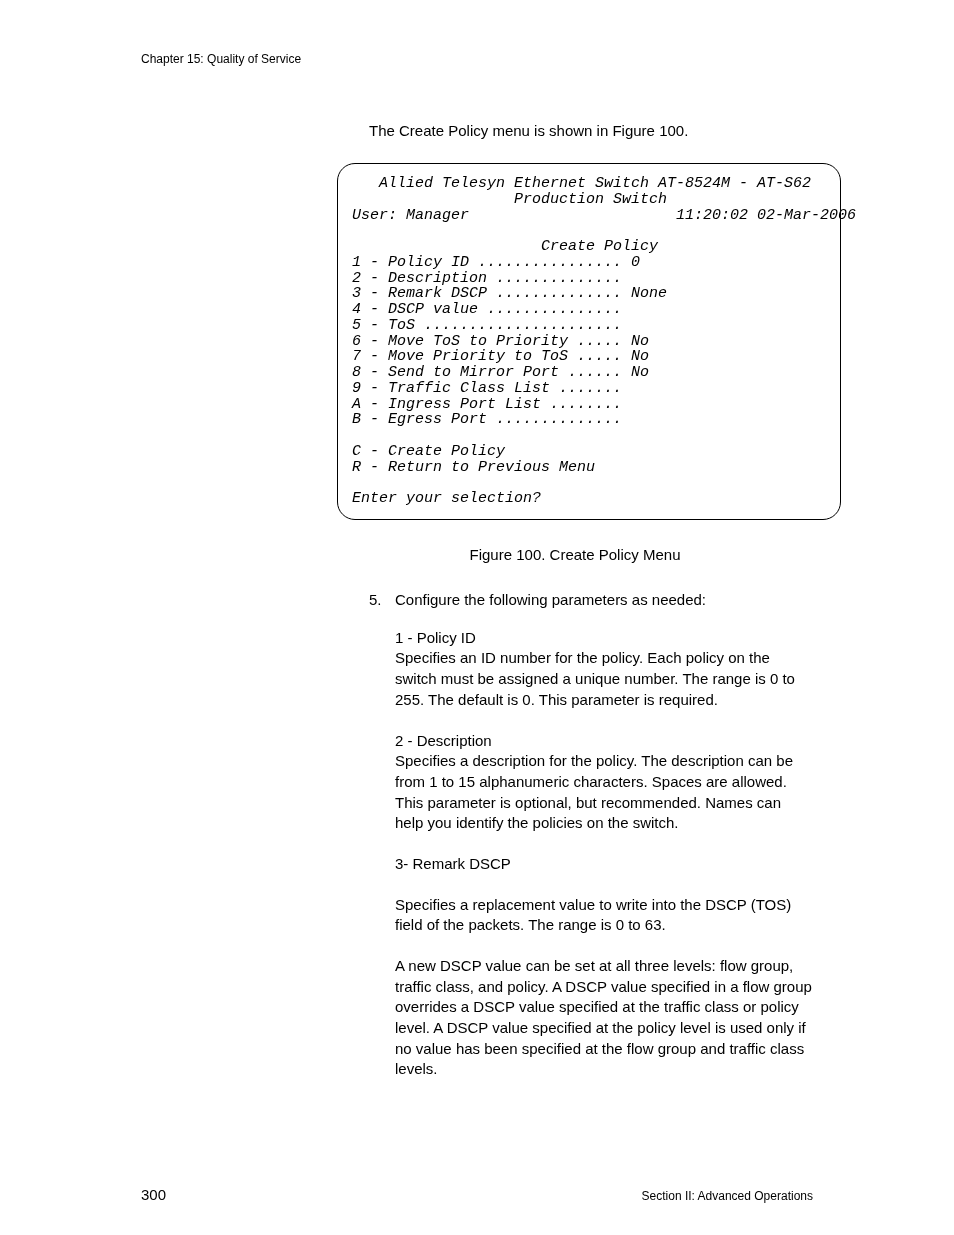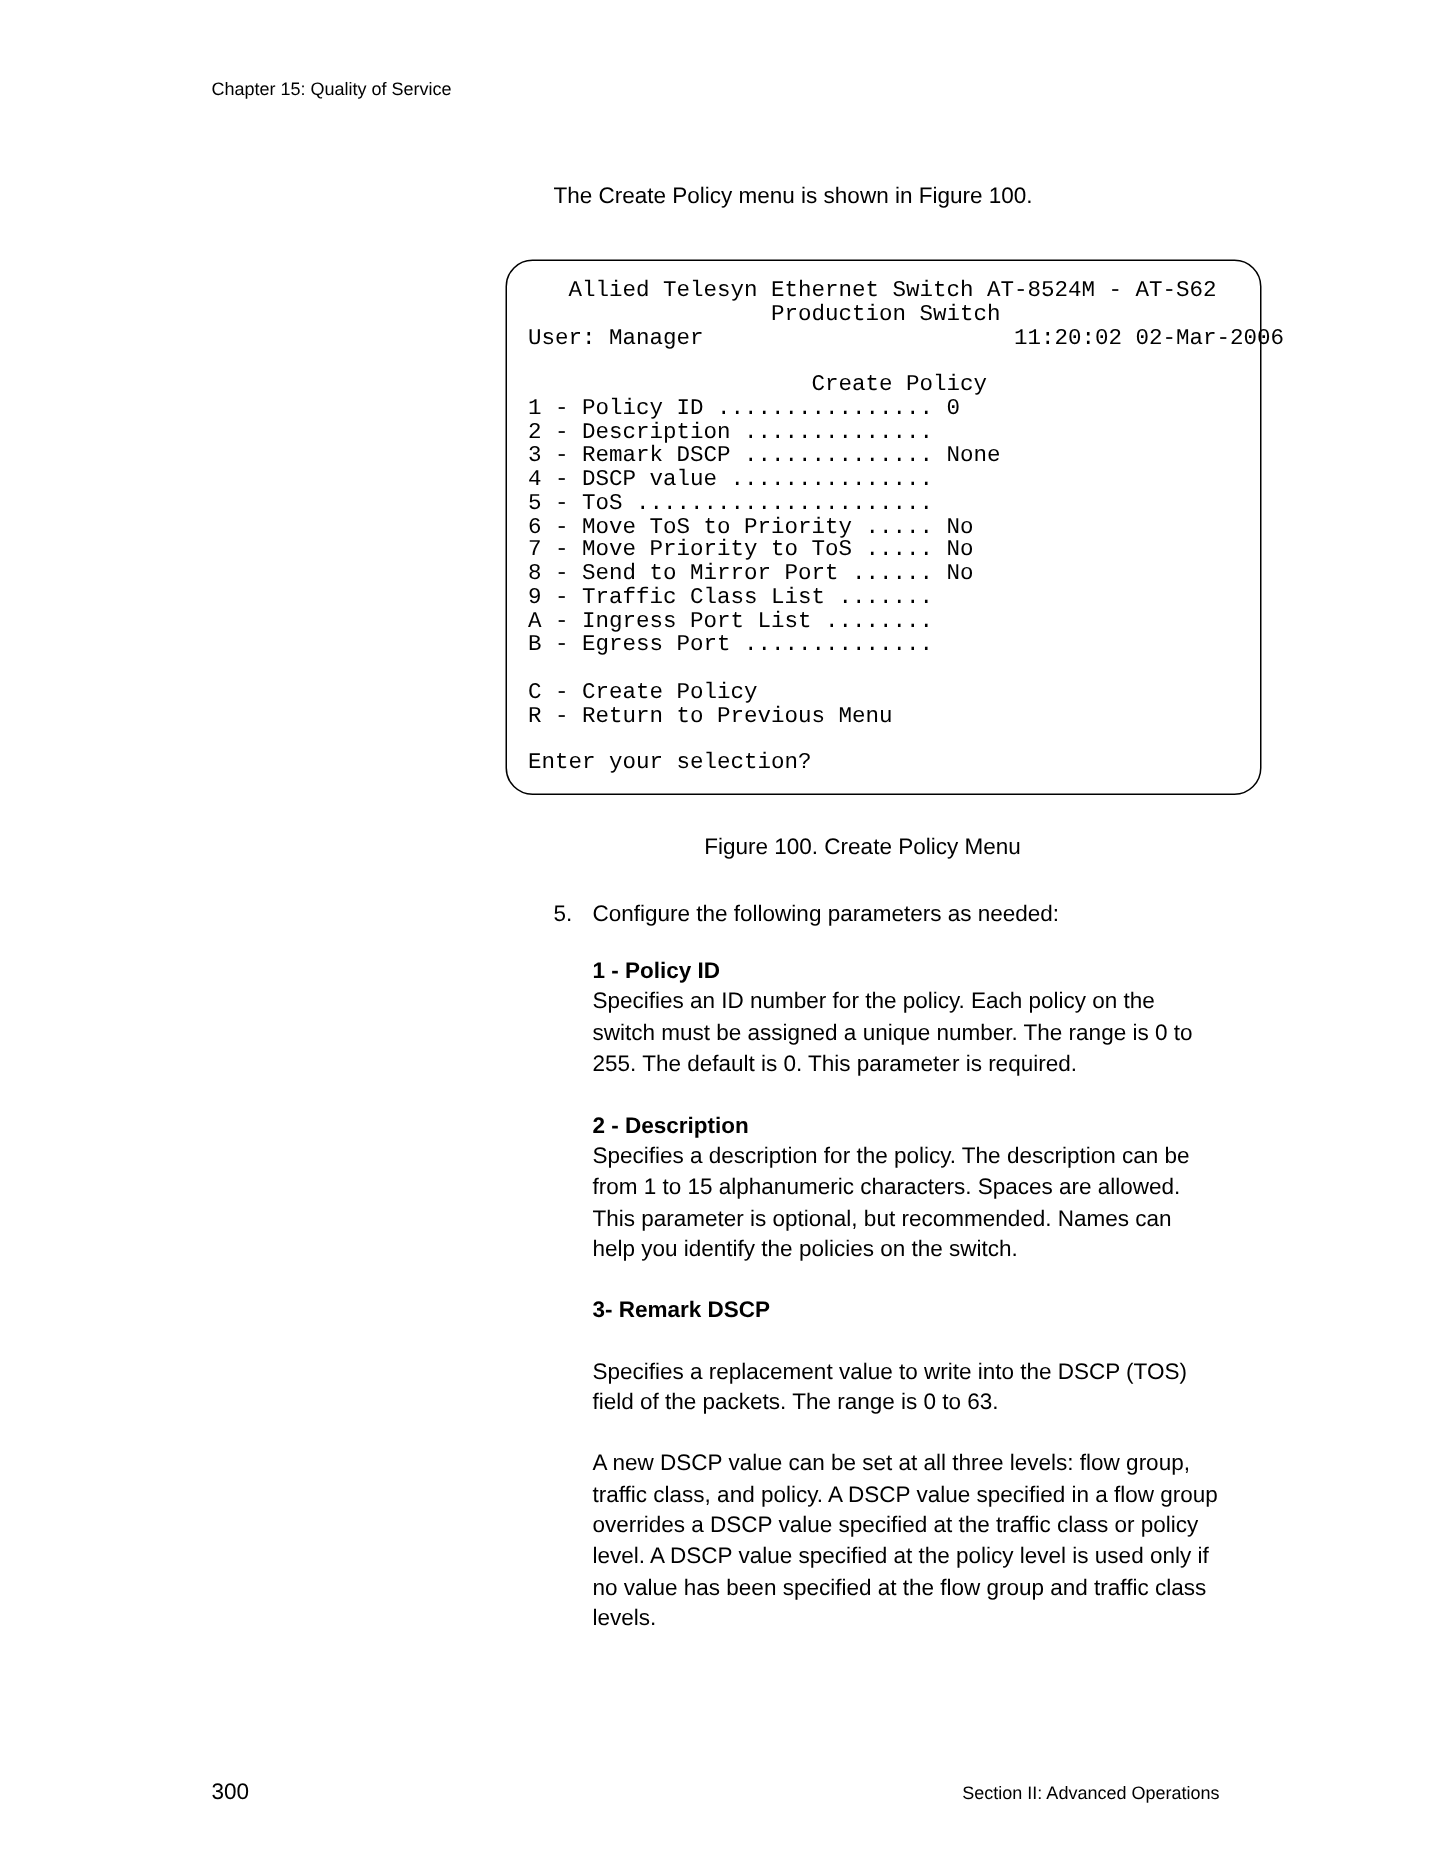--- a/index.html
+++ b/index.html
@@ -20,37 +20,38 @@
   .chapter-head {
     font-size: 12px;
     margin-bottom: 56px;
   }
   .content {
     margin-left: 228px;
     margin-right: 0;
   }
   .intro-line {
     font-size: 15px;
-    margin-bottom: 34px;
+    margin-bottom: 24px;
   }
   .terminal-box {
     position: relative;
     border: 1.3px solid #000;
     border-radius: 18px;
     padding: 12px 14px 12px 14px;
     margin-left: -32px;
     margin-right: -28px;
     margin-bottom: 26px;
   }
   .terminal-pre {
     font-family: "Courier New", Courier, monospace;
     font-size: 15px;
     line-height: 1.05;
     white-space: pre;
     margin: 0;
+    font-style: italic;
   }
   .fig-caption {
     text-align: center;
     font-size: 15px;
     margin-bottom: 28px;
     margin-left:-32px;
   }
   .step-row {
     display: flex;
     font-size: 15px;
@@ -60,21 +61,21 @@
     width: 26px;
     flex: 0 0 26px;
   }
   .step-text { flex: 1; }
   .param-block {
     margin-left: 26px;
     margin-bottom: 20px;
     font-size: 15px;
     line-height: 1.38;
   }
-  .param-head { font-weight: bold; }
+  .param-head { font-weight: normal; }
   .footer {
     position: absolute;
     bottom: 32px;
     left: 82px;
     right: 82px;
     display: flex;
     justify-content: space-between;
     font-size: 12px;
     align-items: baseline;
   }

